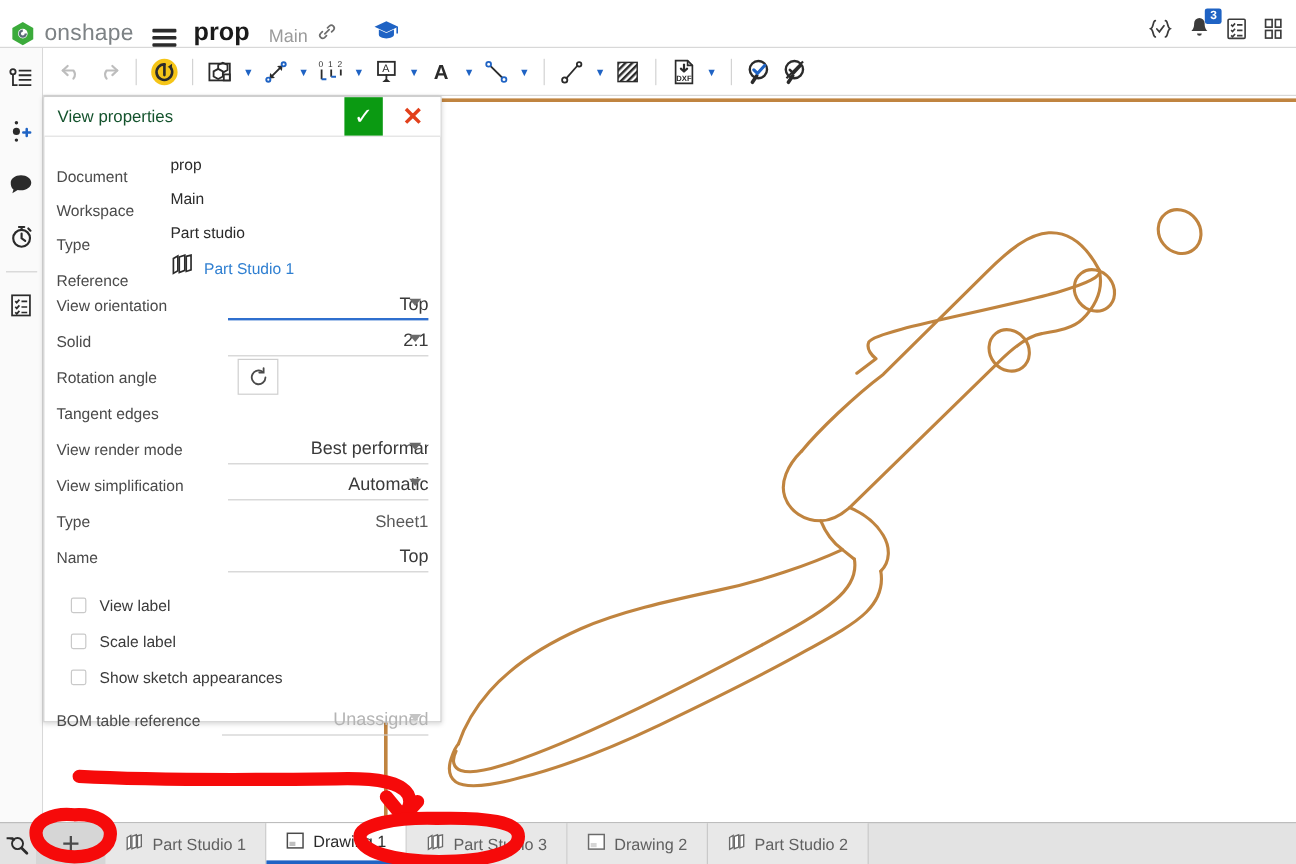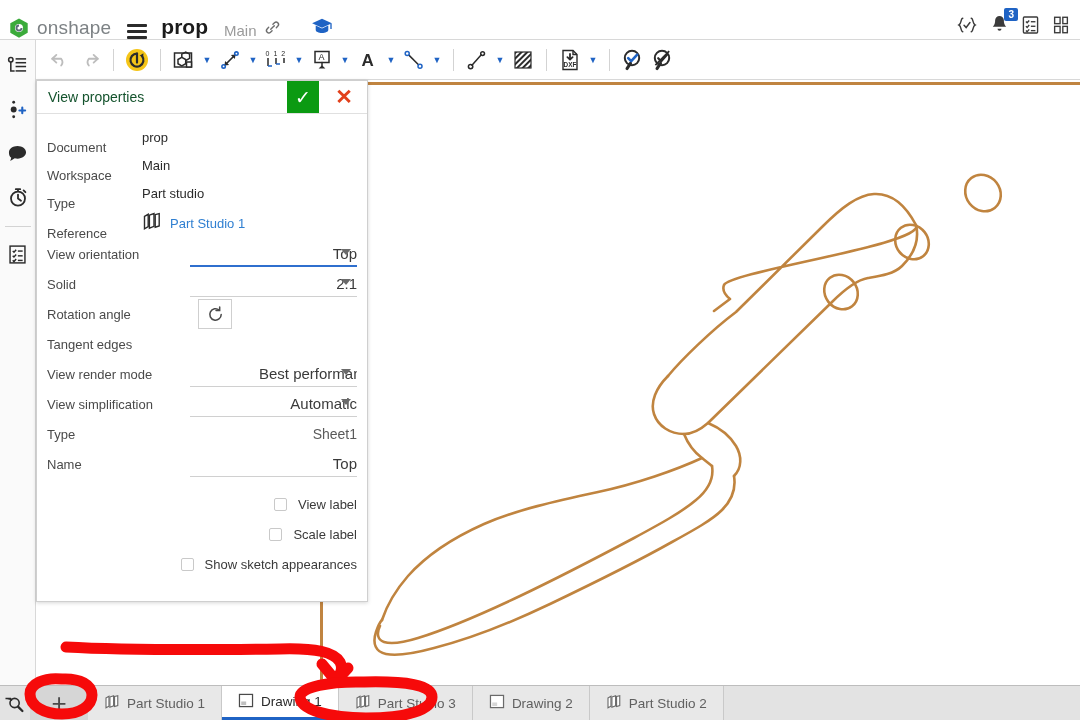--- a/index.html
+++ b/index.html
@@ -122,21 +122,21 @@
     width: 0; height: 0; border-left: 5px solid transparent; border-right: 5px solid transparent;
     border-top: 6px solid #6a6a6a; cursor: pointer;
   }
   .dd-caret.muted { border-top-color: #c4c4c4; }
   .plain-ctl { border-bottom: none; }
   .reset-btn {
     margin-left: 8px; width: 34px; height: 30px; border: 1px solid #cfcfcf; background: #fff;
     display: flex; align-items: center; justify-content: center; cursor: pointer; color: #4a4a4a;
   }
 
-  .cb-row { display: flex; align-items: center; height: 30px; padding-left: 12px; justify-content: flex-end; }
+  .cb-row { display: flex; align-items: center; height: 30px; padding-left: 12px; }
   .cbox {
     width: 13px; height: 13px; border: 1px solid #c9c9c9; background: #fff;
     border-radius: 2px; cursor: pointer;
   }
   .cb-label { margin-left: 11px; font-size: 13px; color: #3a3a3a; }
 
   
   #tabbar {
     position: absolute; left: 0; bottom: 0; width: 1080px; height: 35px;
     background: #e3e3e3; border-top: 1px solid #bdbdbd;
@@ -579,20 +579,27 @@
         <span class="cbox"></span>
         <span class="cb-label">Scale label</span>
       </div>
       <div class="cb-row">
         <span class="cbox"></span>
         <span class="cb-label">Show sketch appearances</span>
       </div>
 
       <div style="height:6px;"></div>
 
+      <div class="field-row">
+        <span class="field-label" style="width:138px;">BOM table reference</span>
+        <div class="field-ctl">
+          <span class="txt muted">Unassigned</span>
+          <span class="dd-caret muted"></span>
+        </div>
+      </div>
 
     </div>
   </div>
 
   <div id="tabbar">
     <span class="tab-zoom">
       <svg width="22" height="20" viewBox="0 0 22 20" fill="none" stroke="#2b2b2b" stroke-width="1.6">
         <path d="M1.5 5.5h5l1.5 2" fill="#2b2b2b"></path>
         <circle cx="10.6" cy="10" r="4.6"></circle>
         <path d="M14 13.6 18.4 18" stroke-width="2.3" stroke-linecap="round"></path>

